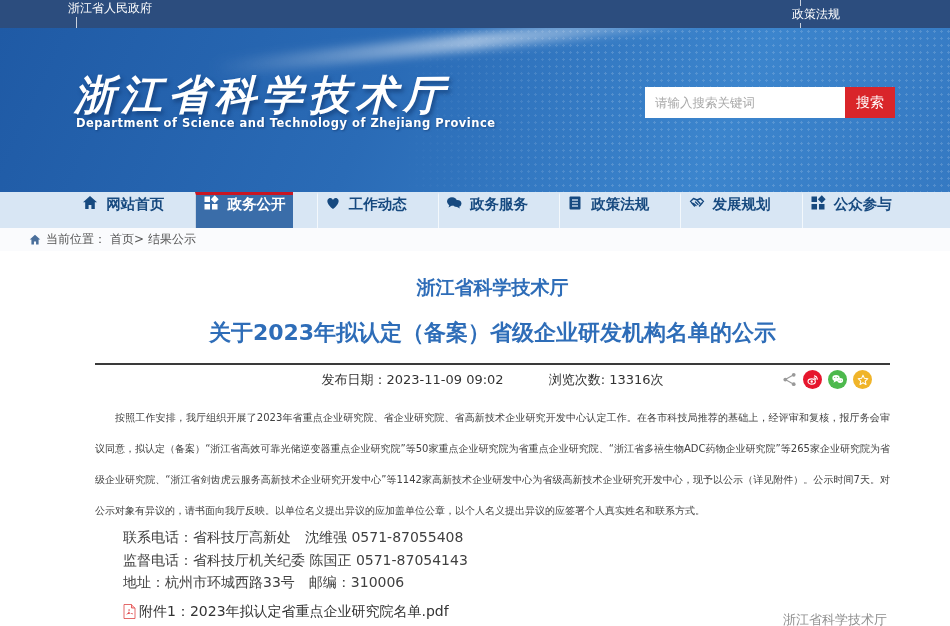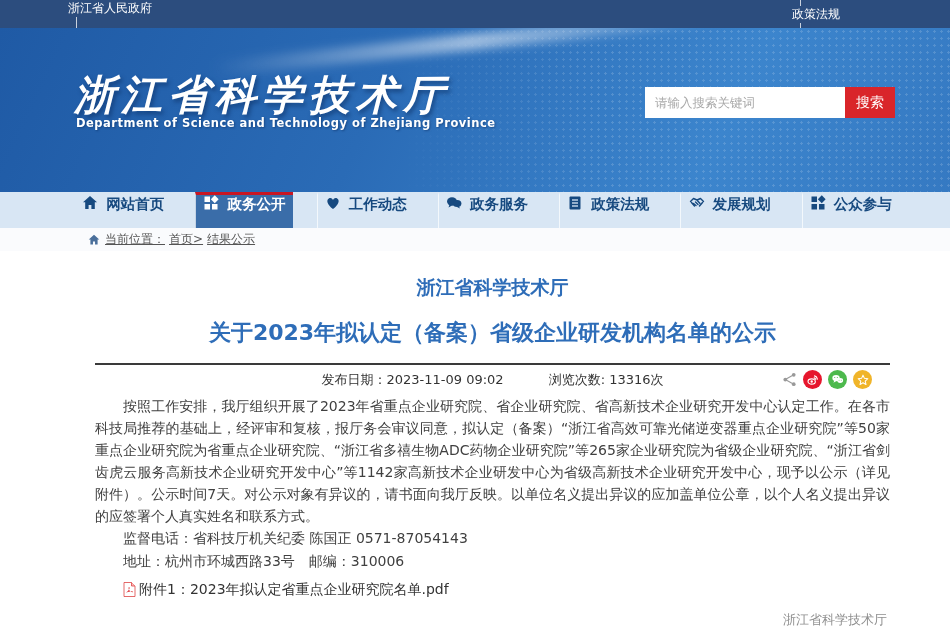--- a/index.html
+++ b/index.html
@@ -76,21 +76,21 @@
   }
   .nav-item + .nav-item { border-left:1px solid rgba(255,255,255,.7);margin-left:24px; }
   .nav-item .nicon { width:16px; height:16px; flex:0 0 auto; }
   .nav-item.active {
     background:#3a6da9; color:#fff; border-top:3px solid #c81623;
   }
 
   
   .crumb {
     height:23px; background:#fafbfd; display:flex; align-items:center;
-    padding-left:88px; font-size:12px; color:#555;text-decoration:underline;
+    padding-left:29px; font-size:12px; color:#555;
   }
   .crumb .cicon { width:12px; height:12px; margin-right:5px; }
   .crumb span { margin-right:4px; }
   .crumb .crumb-link { cursor:pointer; }
 
   
   .article { padding:24px 60px 0 95px; }
   .art-title1 {
     text-align:center; color:#2e6db8; font-size:19px; font-weight:600;
     margin-bottom:17px;
@@ -106,22 +106,22 @@
   }
   .meta-item { white-space:nowrap; }
   .share-group {
     position:absolute; right:18px; top:5px; display:flex; align-items:center; gap:6px;
   }
   .share-circle {
     width:19px; height:19px; border-radius:50%; display:flex;
     align-items:center; justify-content:center; cursor:pointer;
   }
   .body-text {
-    font-size:14px; color:#404040; line-height:22px; text-align:justify;
-    text-indent:2em; 
+    font-size:10px; color:#404040; line-height:31px; text-align:justify;
+    text-indent:2em; margin-top:7px;
   }
   .contact-line {
     font-size:14px; color:#404040; line-height:22.5px; text-indent:2em;
     white-space:pre-wrap;
   }
   .attach-list { margin-top:7px; }
   .attach-line {
     font-size:14px; color:#333; line-height:21.5px; padding-left:2em;
     display:flex; align-items:center; cursor:pointer;
   }
@@ -289,20 +289,21 @@
           <svg width="12" height="12" viewBox="0 0 16 16">
             <path d="M8 1.5 L9.9 5.8 14.5 6.3 11 9.4 12 14 8 11.6 4 14 5 9.4 1.5 6.3 6.1 5.8 Z" fill="none" stroke="#fff" stroke-width="1.4" stroke-linejoin="round"></path>
           </svg>
         </span>
       </span>
     </div>
 
     <p class="body-text">按照工作安排，我厅组织开展了2023年省重点企业研究院、省企业研究院、省高新技术企业研究开发中心认定工作。在各市科技局推荐的基础上，经评审和复核，报厅务会审议同意，拟认定（备案）“浙江省高效可靠光储逆变器重点企业研究院”等50家重点企业研究院为省重点企业研究院、“浙江省多禧生物ADC药物企业研究院”等265家企业研究院为省级企业研究院、“浙江省剑齿虎云服务高新技术企业研究开发中心”等1142家高新技术企业研发中心为省级高新技术企业研究开发中心，现予以公示（详见附件）。公示时间7天。对公示对象有异议的，请书面向我厅反映。以单位名义提出异议的应加盖单位公章，以个人名义提出异议的应签署个人真实姓名和联系方式。</p>
 
     <div>
+      <div class="contact-line">联系电话：省科技厅高新处　沈维强 0571-87055408</div>
       <div class="contact-line">监督电话：省科技厅机关纪委 陈国正 0571-87054143</div>
       <div class="contact-line">地址：杭州市环城西路33号　邮编：310006</div>
     </div>
 
     <div class="attach-list">
       <div class="attach-line">
         <svg class="picon" viewBox="0 0 13 15">
           <path d="M1 0.5 h7.5 l3.5 3.5 v10.5 h-11 z" fill="#fff" stroke="#d44" stroke-width="0.8"></path>
           <path d="M8.5 0.5 v3.5 h3.5" fill="#fbb" stroke="#d44" stroke-width="0.8"></path>
           <path d="M3 10.5 C5 9.5 7.5 6 6.3 5.2 C5.1 4.5 5.3 8.5 8 9.8 C9.7 10.6 10.3 9.8 9.6 9.4 C8.6 8.8 4.6 10 3 10.5 Z" fill="#d9252a"></path>

